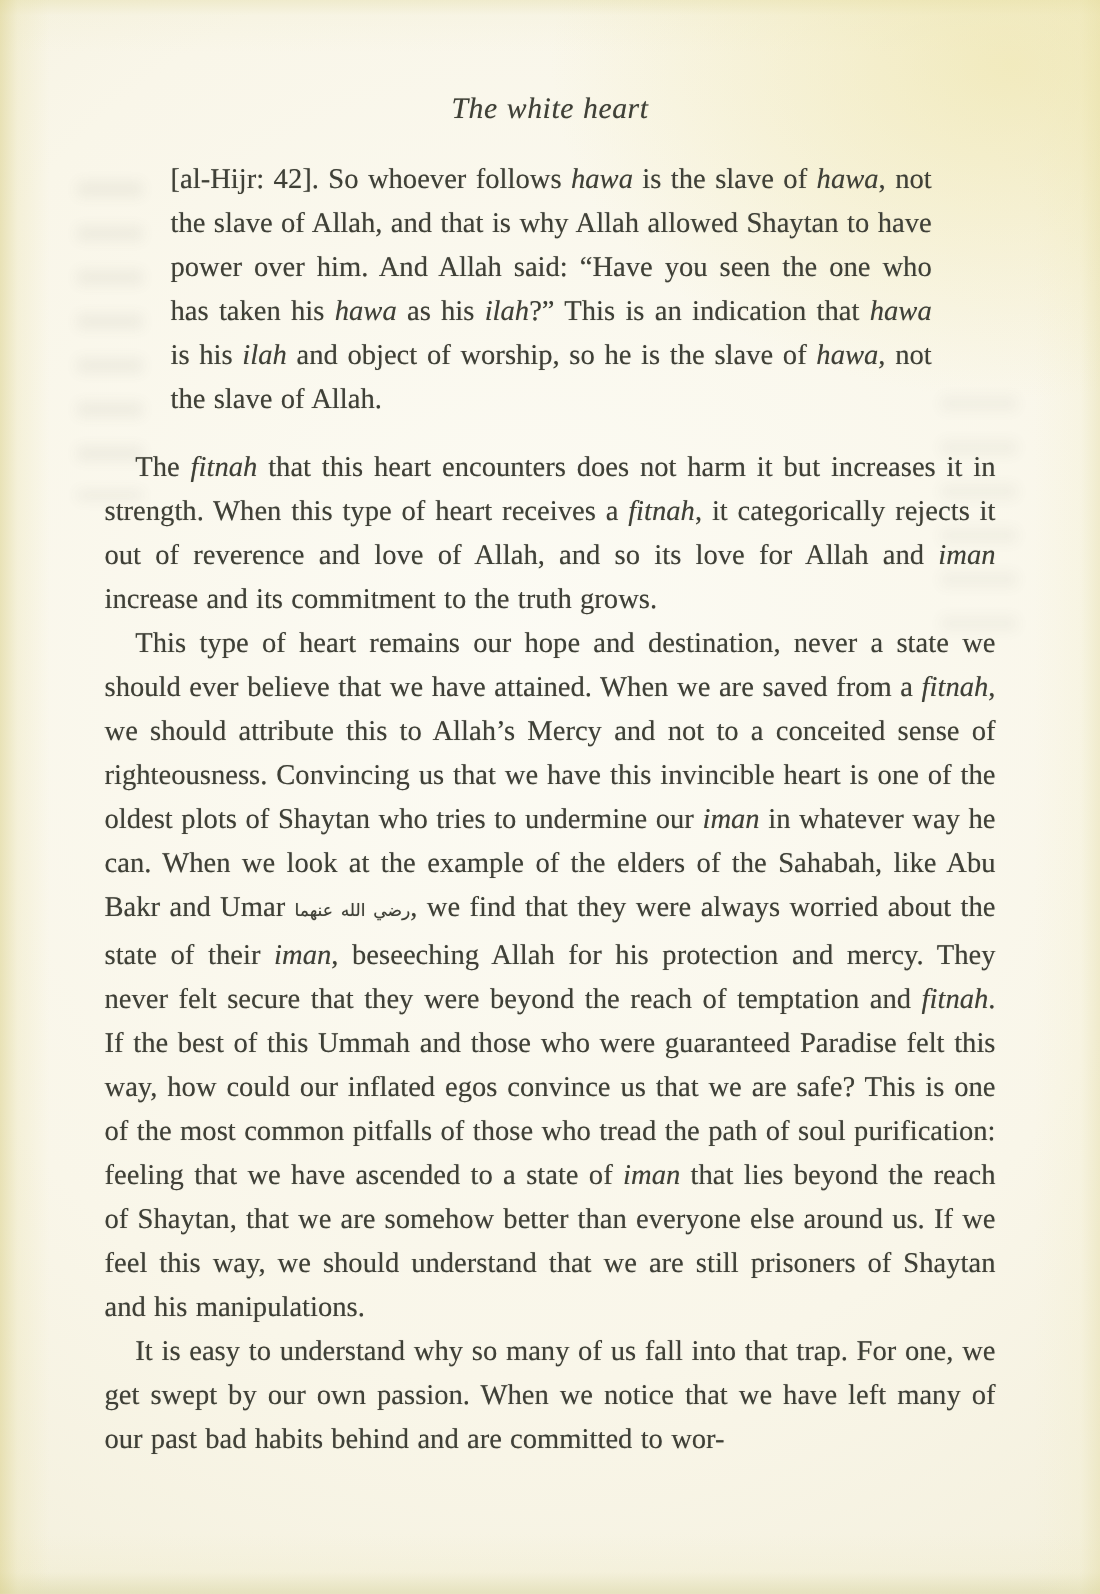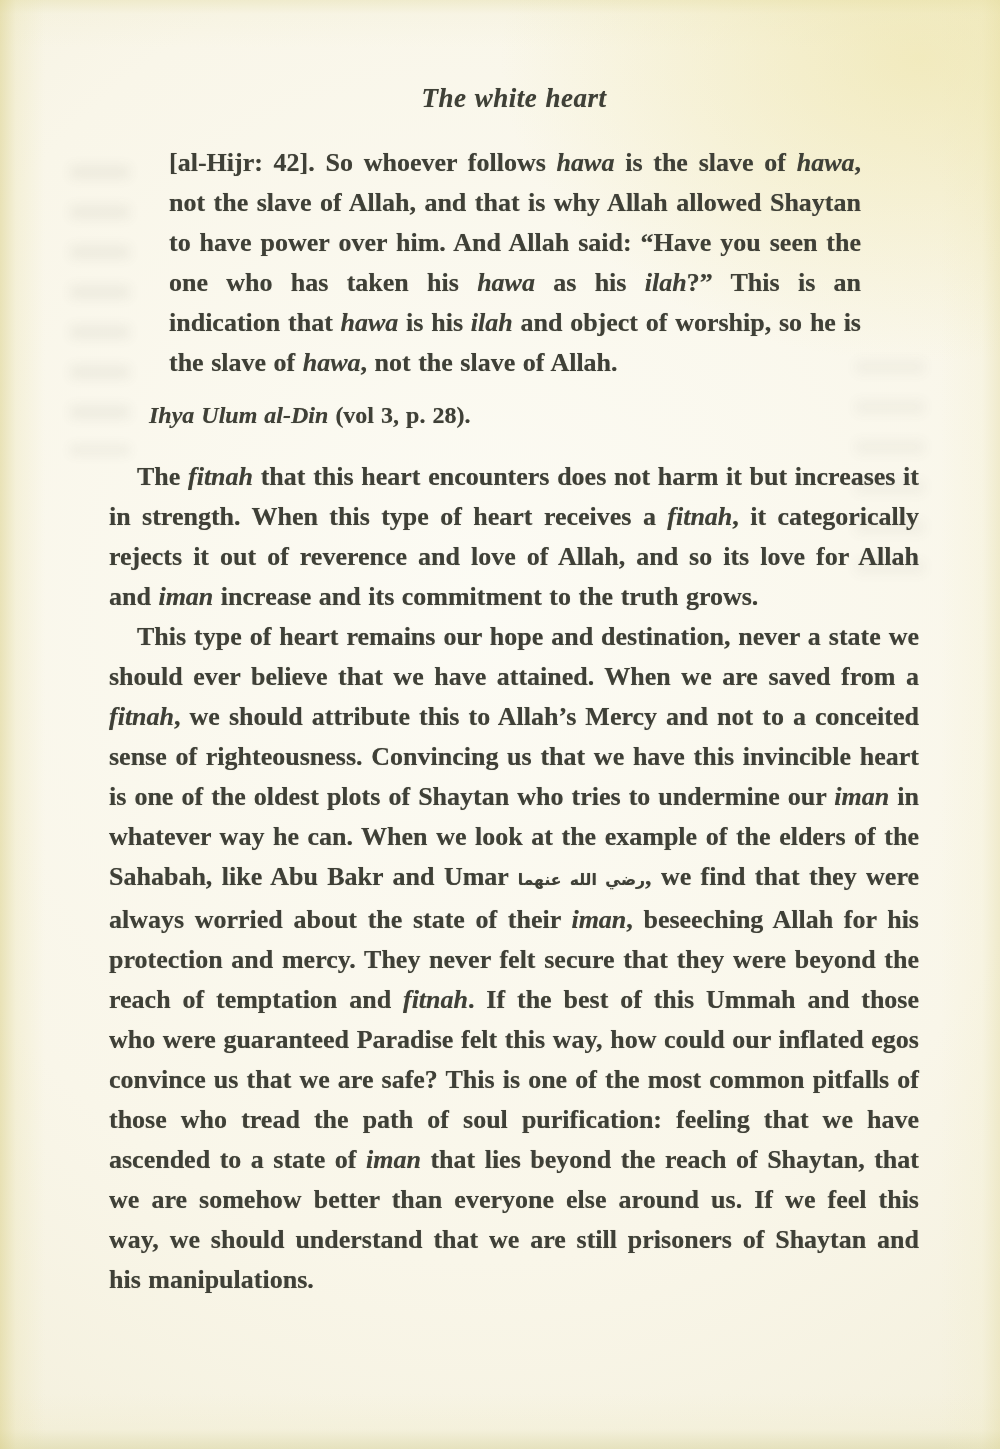--- a/index.html
+++ b/index.html
@@ -22,28 +22,27 @@
       linear-gradient(180deg, rgba(228,222,170,0.45) 0px, rgba(240,236,205,0.22) 14px, rgba(246,243,222,0) 48px),
       radial-gradient(ellipse 120% 90% at 48% 42%, #fcfbf4 0%, #f9f6e9 50%, #f2eed9 85%, #ede8cc 100%);
   }
   
   .ghost{position:absolute;filter:blur(6px);opacity:0.07;background:repeating-linear-gradient(180deg,#5a5a48 0 14px,transparent 14px 40px);pointer-events:none;}
   .ghost-left{left:70px;top:165px;width:60px;height:290px;}
   .ghost-right{left:855px;top:360px;width:70px;height:240px;opacity:0.05;}
 
   .content{
     position:absolute;
-    left:109px;top:0;
+    left:95px;top:0;
     width:810px;
     font-size:26px;
     line-height:40px;
     text-align:justify;
     word-spacing:1px;
     text-shadow:0 0 0.7px rgba(63,64,55,0.55);
-    font-weight:bold;
   }
   .running-head{
     margin-top:78px;
     text-align:center;
     font-style:italic;
     font-size:27px;
     letter-spacing:0.5px;
   }
   .quote{
     margin:25px 58px 0 60px;
@@ -73,19 +72,19 @@
 
 <div class="scan">
   <div class="ghost ghost-left"></div>
   <div class="ghost ghost-right"></div>
 
   <div class="content">
     <div class="running-head">The white heart</div>
 
     <div class="quote"><span>[al-Hijr: 42]. So whoever follows </span><span class="it">hawa</span><span> is the slave of </span><span class="it">hawa</span><span>, not the slave of Allah, and that is why Allah allowed Shaytan to have power over him. And Allah said: “Have you seen the one who has taken his </span><span class="it">hawa</span><span> as his </span><span class="it">ilah</span><span>?” This is an indication that </span><span class="it">hawa</span><span> is his </span><span class="it">ilah</span><span> and object of worship, so he is the slave of </span><span class="it">hawa</span><span>, not the slave of Allah.</span></div>
 
-    <div class="citation"><span class="it">Ihya Ulum al-Din</span><span> (vol 3, p. 28).</span></div>
 
     <p class="para para-first"><span>The </span><span class="it">fitnah</span><span> that this heart encounters does not harm it but increases it in strength. When this type of heart receives a </span><span class="it">fitnah</span><span>, it categorically rejects it out of reverence and love of Allah, and so its love for Allah and </span><span class="it">iman</span><span> increase and its commitment to the truth grows.</span></p>
     <p class="para"><span>This type of heart remains our hope and destination, never a state we should ever believe that we have attained. When we are saved from a </span><span class="it">fitnah</span><span>, we should attribute this to Allah’s Mercy and not to a conceited sense of righteousness. Convincing us that we have this invincible heart is one of the oldest plots of Shaytan who tries to undermine our </span><span class="it">iman</span><span> in whatever way he can. When we look at the example of the elders of the Sahabah, like Abu Bakr and Umar </span><span class="ar">رضي الله عنهما</span><span>, we find that they were always worried about the state of their </span><span class="it">iman</span><span>, beseeching Allah for his protection and mercy. They never felt secure that they were beyond the reach of temptation and </span><span class="it">fitnah</span><span>. If the best of this Ummah and those who were guaranteed Paradise felt this way, how could our inflated egos convince us that we are safe? This is one of the most common pitfalls of those who tread the path of soul purification: feeling that we have ascended to a state of </span><span class="it">iman</span><span> that lies beyond the reach of Shaytan, that we are somehow better than everyone else around us. If we feel this way, we should understand that we are still prisoners of Shaytan and his manipulations.</span></p>
+    <p class="para"><span>It is easy to understand why so many of us fall into that trap. For one, we get swept by our own passion. When we notice that we have left many of our past bad habits behind and are committed to wor-</span></p>
 
   </div>
 </div>
 
 </body></html>

